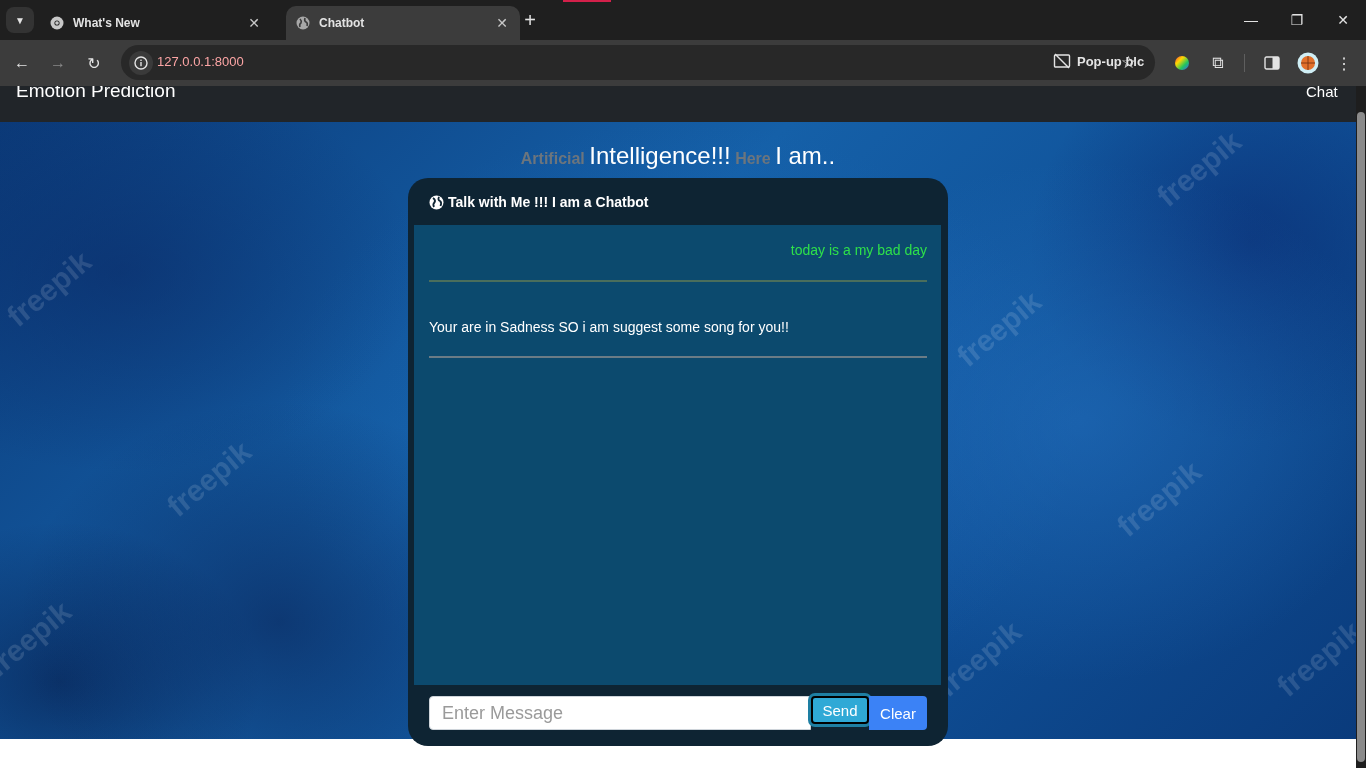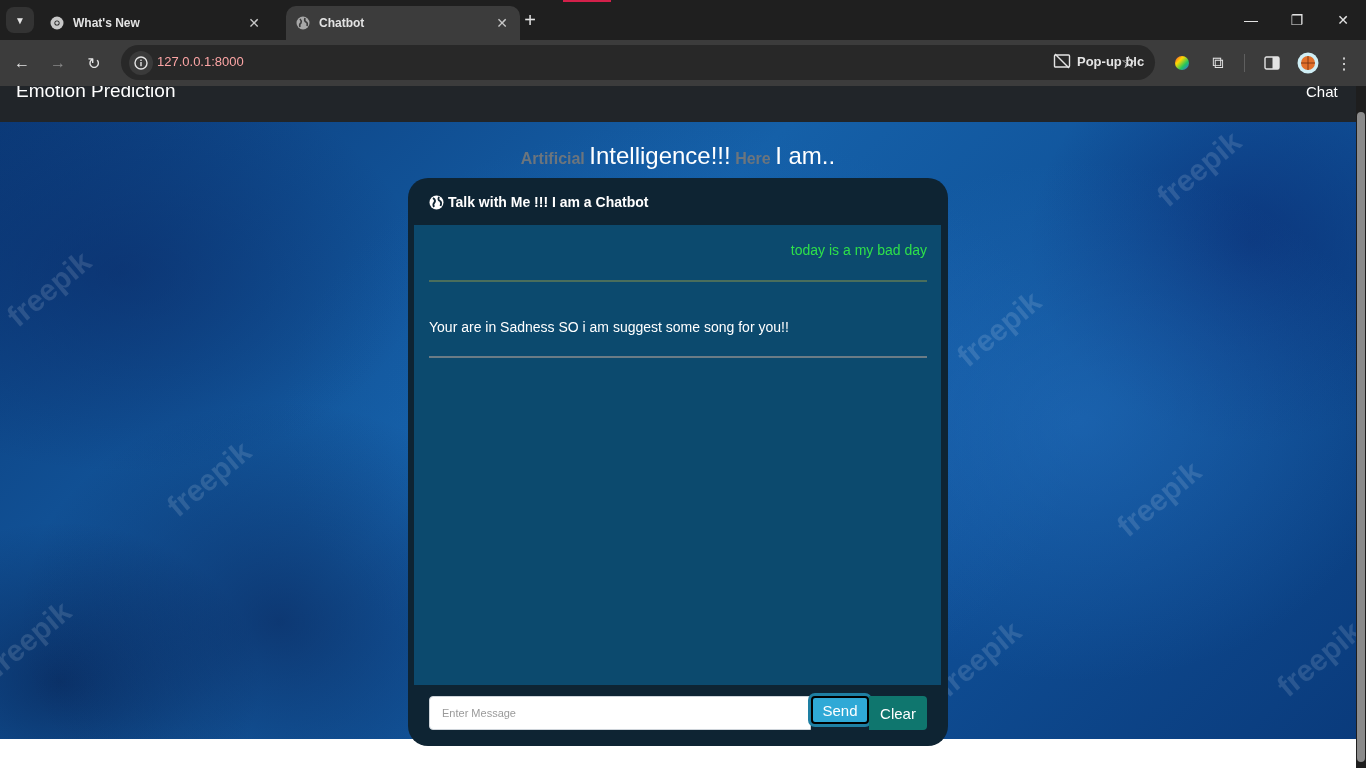--- a/index.html
+++ b/index.html
@@ -50,24 +50,24 @@
   .headline .muted { color: #6c757d; font-size: 16px; font-weight: bold; }
   .headline .bright { color: #fff; font-size: 24px; }
 
   .card { position: absolute; left: 408px; top: 92px; width: 540px; height: 568px; background: #0e2433; border-radius: 20px; }
   .card-header { position: absolute; left: 21px; top: 16px; color: #fff; font-size: 14px; font-weight: bold; display: flex; align-items: center; gap: 4px; }
   .chat-body { position: absolute; left: 6px; top: 47px; width: 527px; height: 460px; background: #0c4a6e; }
   .msg-user { position: absolute; right: 14px; top: 17px; color: #2ee04a; font-size: 14px; }
   .divider { position: absolute; left: 15px; width: 498px; height: 2px; }
   .msg-bot { position: absolute; left: 15px; top: 94px; color: #fff; font-size: 14px; }
 
-  .input { position: absolute; left: 21px; top: 518px; width: 382px; height: 34px; border: 1px solid #ced4da; border-radius: 4px 0 0 4px; background: #fff; padding-left: 12px; font-size: 11px; color: #333; font-family: "Liberation Sans", sans-serif; outline: none; }
+  .input { position: absolute; left: 21px; top: 518px; width: 382px; height: 34px; border: 1px solid #ced4da; border-radius: 4px 0 0 4px; background: #fff; padding-left: 12px; font-size: 18px; color: #333; font-family: "Liberation Sans", sans-serif; outline: none; }
   .input::placeholder { color: #9a9a9a; }
   .send-btn { position: absolute; left: 403px; top: 518px; width: 58px; height: 28px; background: #2fa9d6; color: #fff; font-size: 15px; border: 2px solid #000; border-radius: 4px; box-shadow: 0 0 0 3px #1e7fa3; font-family: "Liberation Sans", sans-serif; }
-  .clear-btn { position: absolute; left: 461px; top: 518px; width: 58px; height: 34px; background: #0f766e; color: #fff; font-size: 15px; border: none; border-radius: 0 4px 4px 0; font-family: "Liberation Sans", sans-serif; }
+  .clear-btn { position: absolute; left: 461px; top: 518px; width: 58px; height: 34px; background: #3b82f6; color: #fff; font-size: 15px; border: none; border-radius: 0 4px 4px 0; font-family: "Liberation Sans", sans-serif; }
 
   .scrollbar { position: absolute; left: 1356px; top: 86px; width: 10px; height: 682px; background: #1e1e1e; }
   .scroll-thumb { position: absolute; left: 1px; top: 26px; width: 8px; height: 650px; background: #8b8b8b; border-radius: 4px; }
 </style>
 </head>
 <body>
 
 <div class="tabbar">
   <div class="tab-search">
     <span>▼</span>

